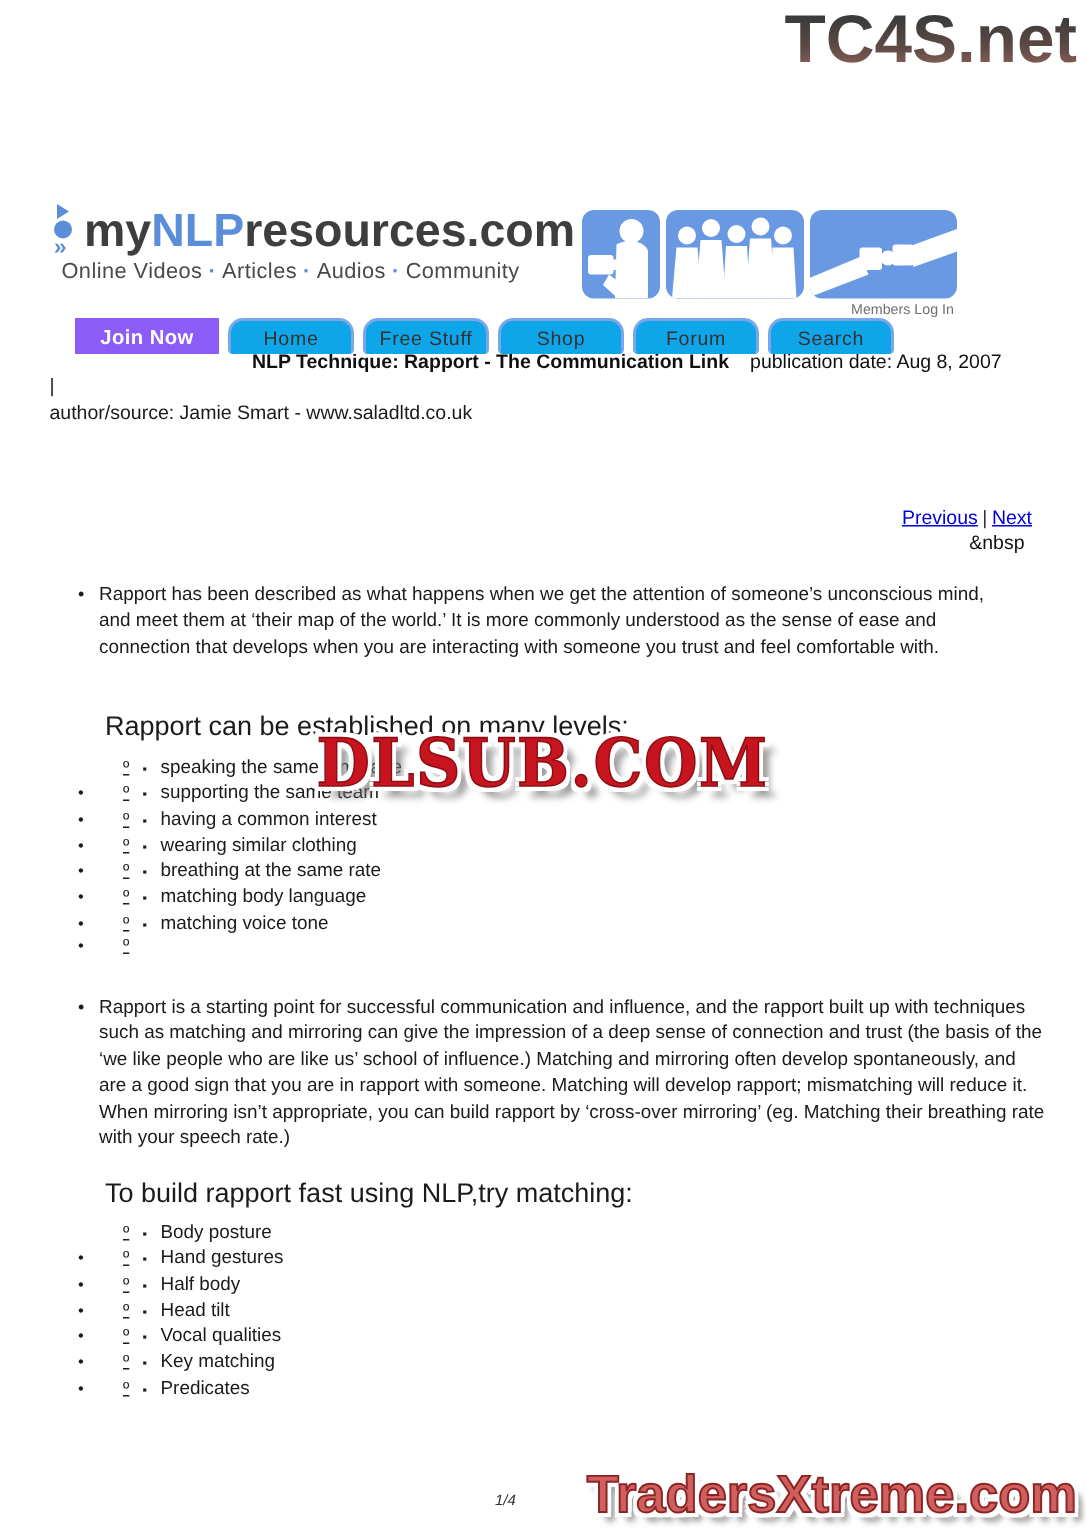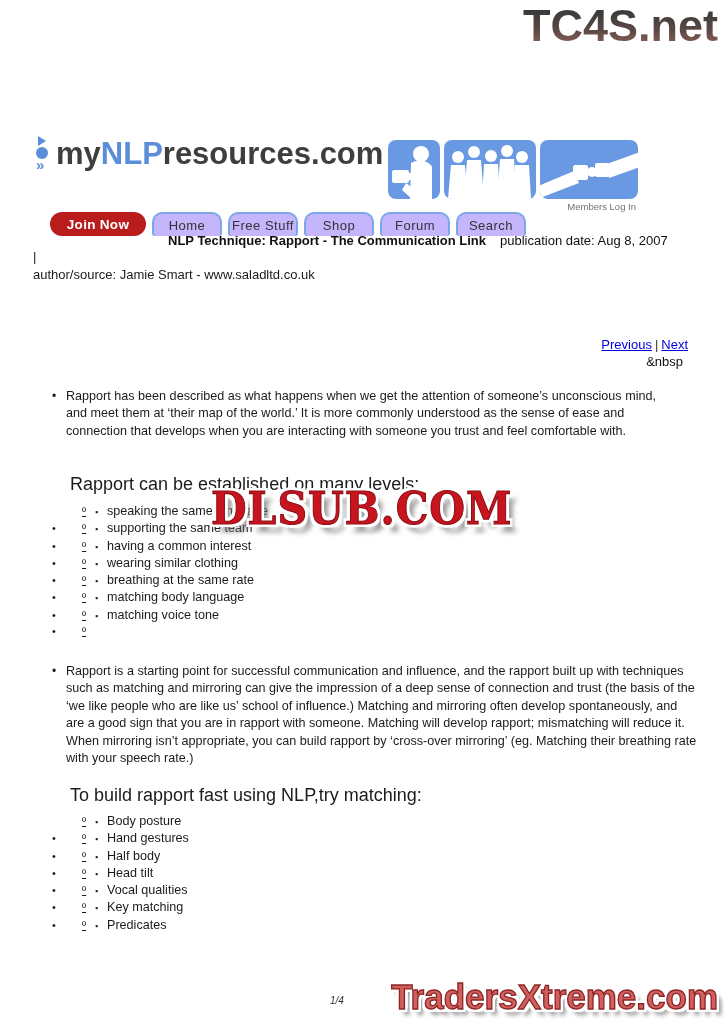--- a/index.html
+++ b/index.html
@@ -38,23 +38,23 @@
 
   
   .img-strip { position:absolute; top:140px; left:388px; display:flex; gap:4px; }
   .imgbox { height:59px; background:#6a99e3; border-radius:8px; display:flex; align-items:center;
             justify-content:center; overflow:hidden; }
   .b1 { width:52px; } .b2 { width:92px; } .b3 { width:98px; }
   .members { position:absolute; top:201px; right:88px; font-size:9.5px; color:#707070; cursor:pointer;text-align:center; }
 
   
   .nav { position:absolute; top:212px; left:50px; display:flex; gap:6px; height:24px; }
-  .join { width:96px; background:#b91c1c; color:#fff; border-radius:12px; display:flex; align-items:center;
+  .join { width:96px; background:#8b5cf6; color:#fff; border-radius:0; display:flex; align-items:center;
           justify-content:center; font-size:13.5px; font-weight:bold; letter-spacing:0.3px; cursor:pointer; }
-  .tab { width:70px; background:#c4b5fd; border:2px solid #79a7ea; border-bottom:none;
+  .tab { width:84px; background:#0ea5e9; border:2px solid #79a7ea; border-bottom:none;
          border-radius:10px 10px 3px 3px; display:flex; align-items:center; justify-content:center;
          font-size:13px; color:#333; letter-spacing:0.5px; cursor:pointer; }
 
   
   .titleline { position:absolute; top:233px; left:168px; font-size:13px; color:#101010; white-space:nowrap; }
   .titleline .ttl { font-weight:bold; }
   .titleline .pub { margin-left:14px; }
   .pipe { position:absolute; top:249px; left:33px; font-size:13px; color:#222; }
   .author { position:absolute; top:267px; left:33px; font-size:13px; color:#1a1a1a; }
 
@@ -90,20 +90,21 @@
 
   <div class="logo-block">
     <div class="logo-row">
       <div class="logo-icon">
         <span class="tri"></span>
         <span class="dot"></span>
         <span class="ff">»</span>
       </div>
       <div class="logo-text"><span class="lt1">my</span><span class="lt2">NLP</span><span class="lt1">resources.com</span></div>
     </div>
+    <div class="tagline"><span>Online Videos</span><span class="tdot">·</span><span>Articles</span><span class="tdot">·</span><span>Audios</span><span class="tdot">·</span><span>Community</span></div>
   </div>
 
   <div class="img-strip">
     <div class="imgbox b1">
       <svg viewBox="0 0 52 59" width="52" height="59">
         <g fill="#ffffff">
           <circle cx="33" cy="14" r="8"></circle>
           <path d="M23 23 C29 19 41 20 44 27 L44 59 L22 59 Z"></path>
           <rect x="4" y="30" width="17" height="13" rx="2"></rect>
           <rect x="20" y="33" width="6" height="7"></rect>

